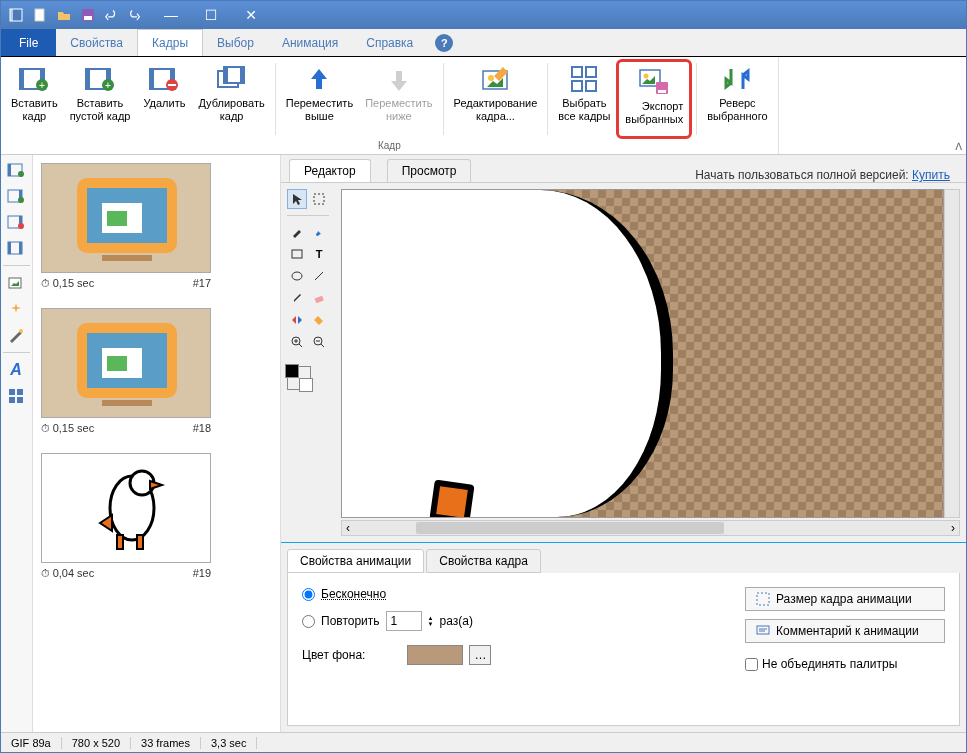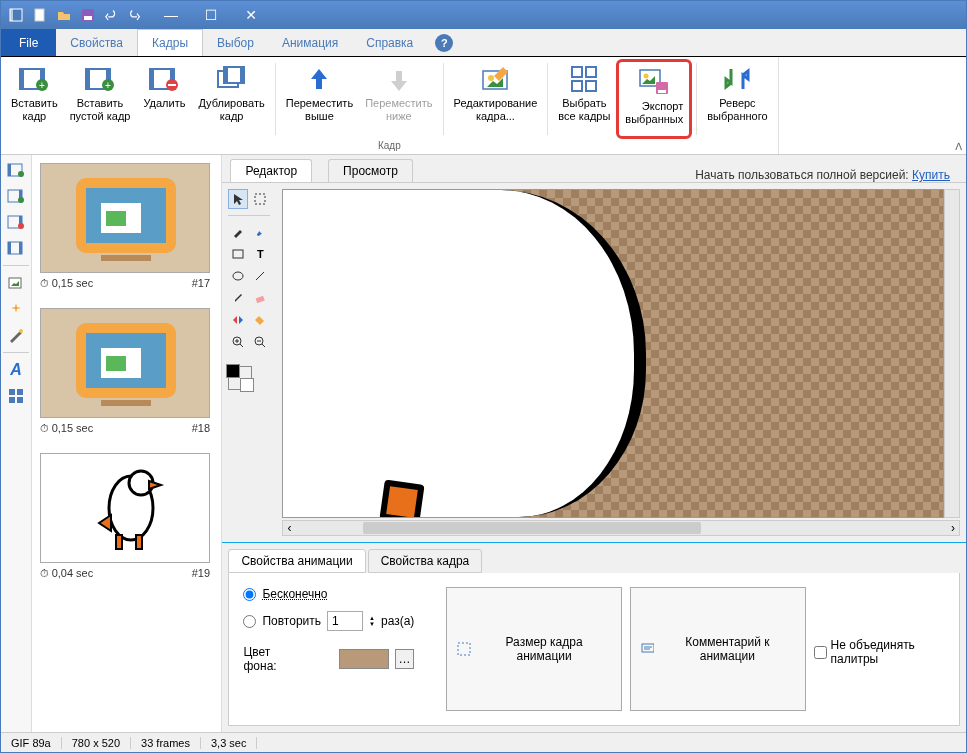--- a/index.html
+++ b/index.html
@@ -58,27 +58,27 @@
 .canvas-shape { position: absolute; left: 0; top: 0; width: 55%; height: 100%; background: #fff; border-right: 12px solid #000; border-radius: 0 40% 35% 0 / 0 50% 45% 0; }
 .canvas-orange { position: absolute; left: 15%; bottom: -5px; width: 40px; height: 40px; background: #e8701a; border: 6px solid #000; border-radius: 4px; transform: rotate(8deg); }
 .hscroll { height: 16px; background: #e8e8e8; border: 1px solid #ccc; display: flex; align-items: center; margin-top: 2px; }
 .hscroll .thumb { height: 12px; background: #ccc; width: 50%; margin-left: 10%; border-radius: 2px; }
 .vscroll { width: 16px; background: #e8e8e8; border: 1px solid #ccc; }
 
 .props-area { height: 190px; border-top: 1px solid #0ea5e9; background: #f0f0f0; padding: 6px; }
 .props-tabs { display: flex; }
 .props-tab { padding: 4px 12px; border: 1px solid #ccc; background: #fff; border-radius: 3px 3px 0 0; margin-right: 2px; cursor: pointer; font-size: 12px; }
 .props-tab.inactive { background: #f0f0f0; }
-.props-body { background: #fff; border: 1px solid #ccc; border-top: none; height: calc(100% - 24px); padding: 14px; display: flex; gap: 32px; }
+.props-body { background: #fff; border: 1px solid #ccc; border-top: none; height: calc(100% - 24px); padding: 14px; display: flex; gap: 16px; }
 .radio-row { display: flex; align-items: center; gap: 6px; margin-bottom: 10px; font-size: 12px; }
 .spinner { width: 36px; height: 20px; border: 1px solid #aaa; display: inline-flex; align-items: center; padding: 0 4px; background: #fff; }
 .color-pick { display: flex; align-items: center; gap: 6px; }
 .color-pick .sw { width: 56px; height: 20px; background: #b89a7a; border: 1px solid #888; }
 .color-pick .more { width: 22px; height: 20px; border: 1px solid #888; display: flex; align-items: center; justify-content: center; background: #f0f0f0; }
-.side-btns { margin-left: auto; display: flex; gap: 8px; }
+.side-btns { margin-left: auto; display: flex; flex-direction: column; gap: 8px; }
 .side-btn { border: 1px solid #aaa; background: #f7f7f7; padding: 4px 10px; cursor: pointer; font-size: 12px; display: flex; align-items: center; gap: 6px; width: 200px; }
 .check-row { display: flex; align-items: center; gap: 4px; font-size: 12px; margin-top: 6px; }
 
 .statusbar { height: 20px; background: #f0f0f0; border-top: 1px solid #ccc; display: flex; align-items: center; font-size: 11px; }
 .status-cell { padding: 0 10px; border-right: 1px solid #ccc; }
 
 svg { display: block; }
 </style>
 </head>
 <body>

